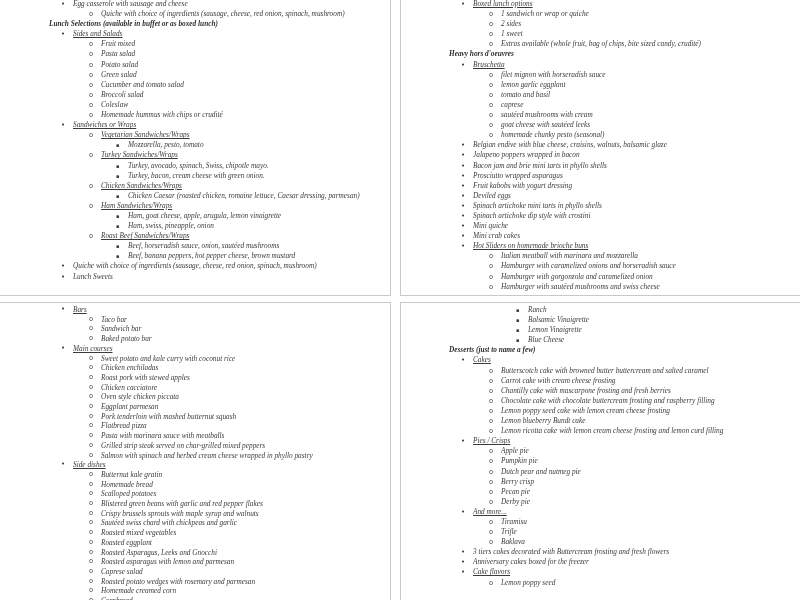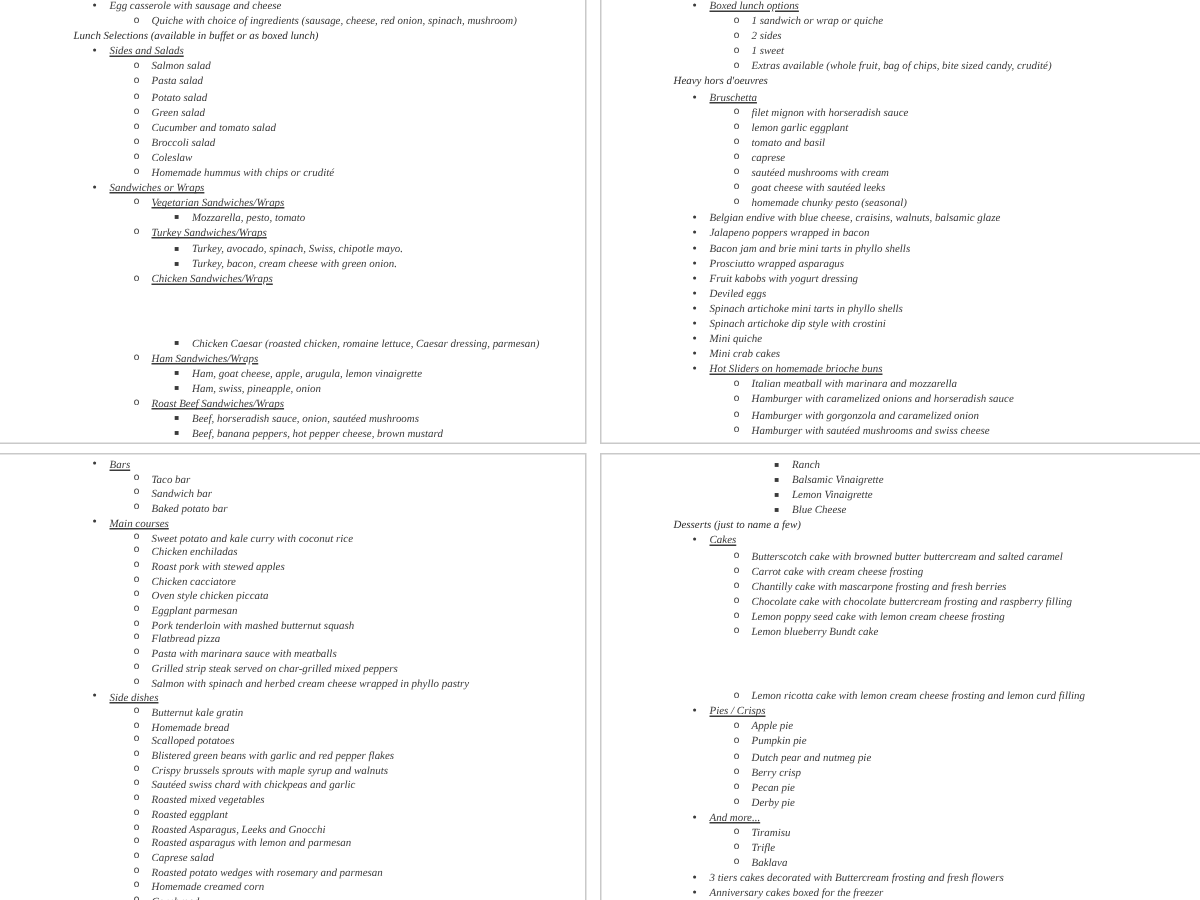--- a/index.html
+++ b/index.html
@@ -40,36 +40,36 @@
   .l0 { padding-left: 0; }
   .l1 { padding-left: 24px; }
   .l2 { padding-left: 52px; }
   .l3 { padding-left: 79px; }
 
   .marker { position: absolute; font-style: normal; color: #3b3b3b; }
   .m1 { left: 12px; font-size: 7px;   font-family: "DejaVu Sans", sans-serif; }
   .m2 { left: 40px; font-size: 6.8px; font-family: "Liberation Mono", monospace; }
   .m3 { left: 67px; font-size: 5.2px; font-family: "DejaVu Sans", sans-serif; }
 
-  .bold { font-weight: normal; color: #2e2e2e; }
+  .bold { font-weight: bold; color: #2e2e2e; }
   .underline .txt { text-decoration: underline; }
-  .wrap { white-space: normal; margin-top: 33px; }
+  .wrap { white-space: normal; }
   .wrap .txt { display: inline-block; max-width: 235px; vertical-align: top; }
 </style>
 </head>
 <body>
 
 <div id="viewport">
   <div id="page-tl" class="page">
     <div class="content">
         <div class="li l1"><span class="marker m1">•</span><span class="txt">Egg casserole with sausage and cheese</span></div>
         <div class="li l2"><span class="marker m2">o</span><span class="txt">Quiche with choice of ingredients (sausage, cheese, red onion, spinach, mushroom)</span></div>
         <div class="li l0 bold"><span class="txt">Lunch Selections (available in buffet or as boxed lunch)</span></div>
         <div class="li l1 underline"><span class="marker m1">•</span><span class="txt">Sides and Salads</span></div>
-        <div class="li l2"><span class="marker m2">o</span><span class="txt">Salmon salad</span></div>
+        <div class="li l2"><span class="marker m2">o</span><span class="txt">Fruit mixed</span></div>
         <div class="li l2"><span class="marker m2">o</span><span class="txt">Pasta salad</span></div>
         <div class="li l2"><span class="marker m2">o</span><span class="txt">Potato salad</span></div>
         <div class="li l2"><span class="marker m2">o</span><span class="txt">Green salad</span></div>
         <div class="li l2"><span class="marker m2">o</span><span class="txt">Cucumber and tomato salad</span></div>
         <div class="li l2"><span class="marker m2">o</span><span class="txt">Broccoli salad</span></div>
         <div class="li l2"><span class="marker m2">o</span><span class="txt">Coleslaw</span></div>
         <div class="li l2"><span class="marker m2">o</span><span class="txt">Homemade hummus with chips or crudité</span></div>
         <div class="li l1 underline"><span class="marker m1">•</span><span class="txt">Sandwiches or Wraps</span></div>
         <div class="li l2 underline"><span class="marker m2">o</span><span class="txt">Vegetarian Sandwiches/Wraps</span></div>
         <div class="li l3"><span class="marker m3">▪</span><span class="txt">Mozzarella, pesto, tomato</span></div>

